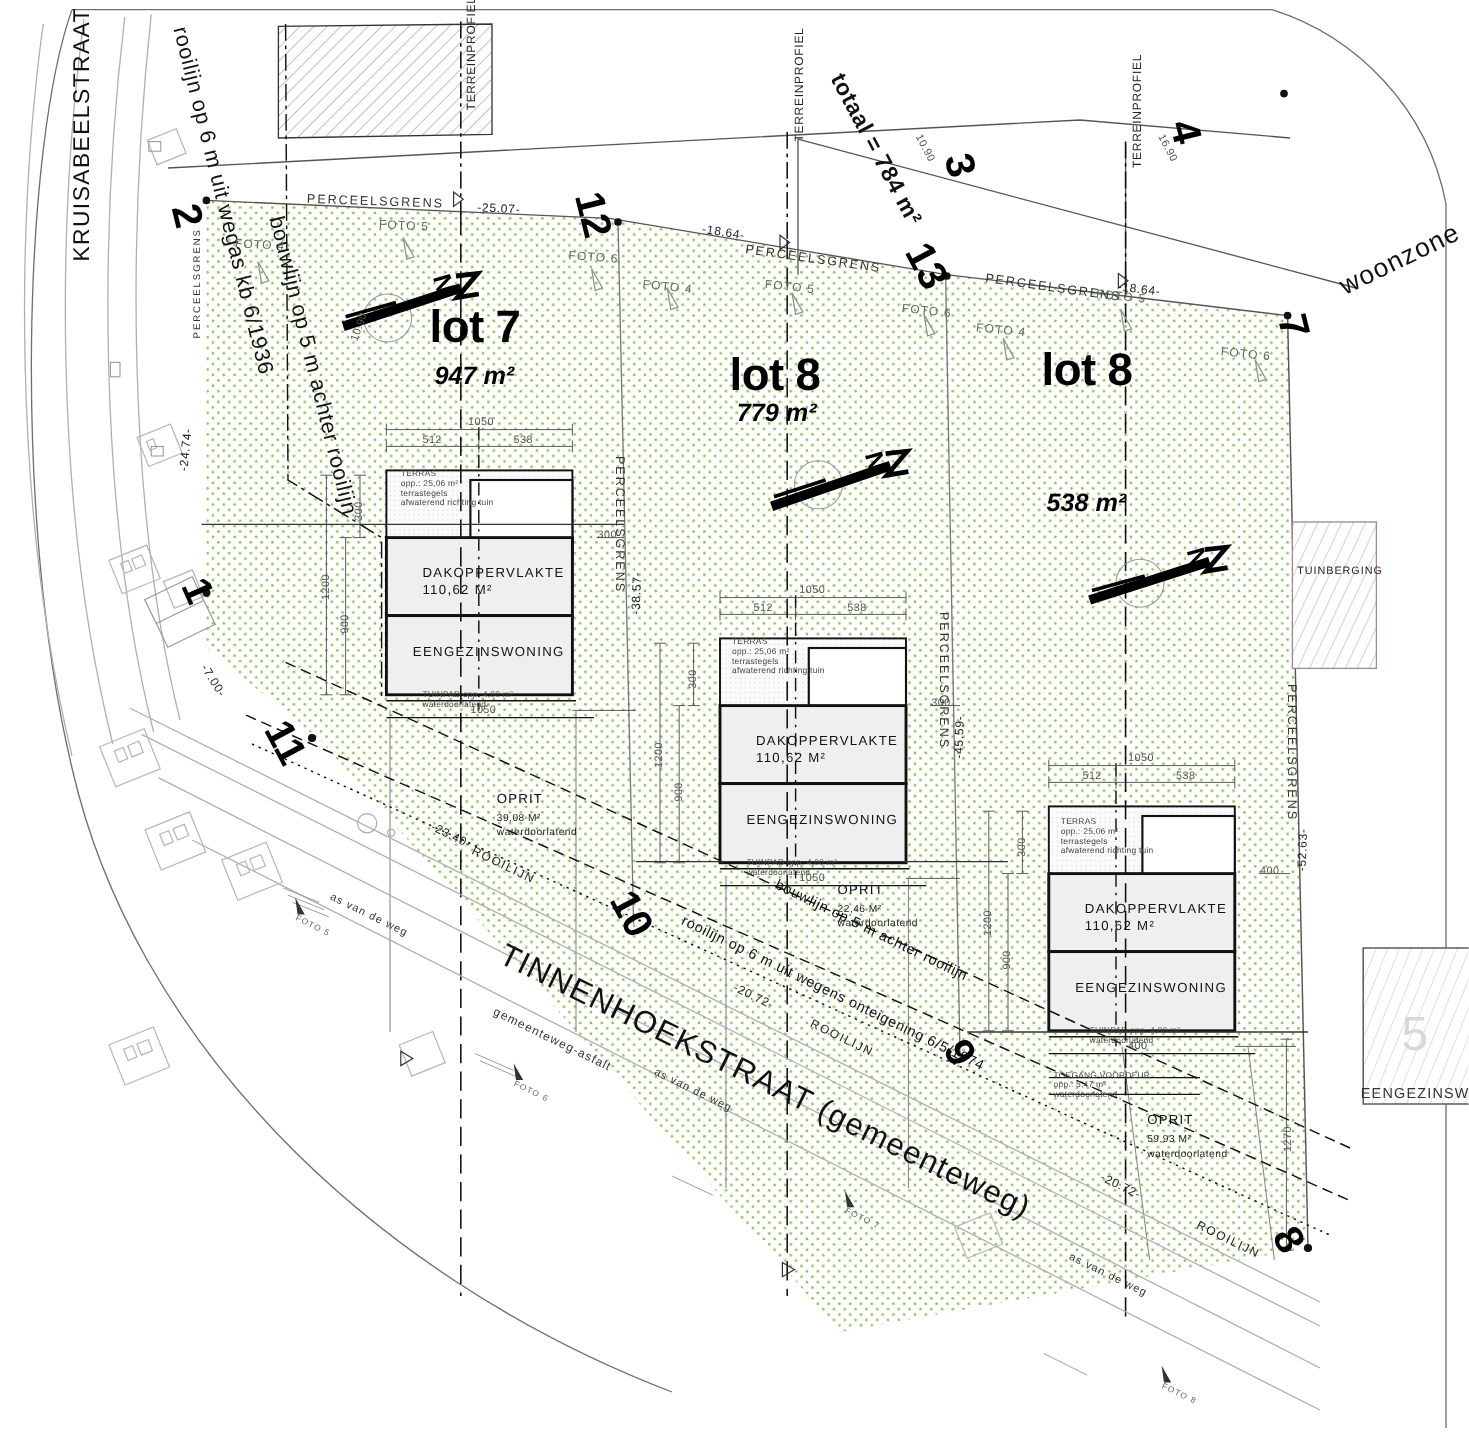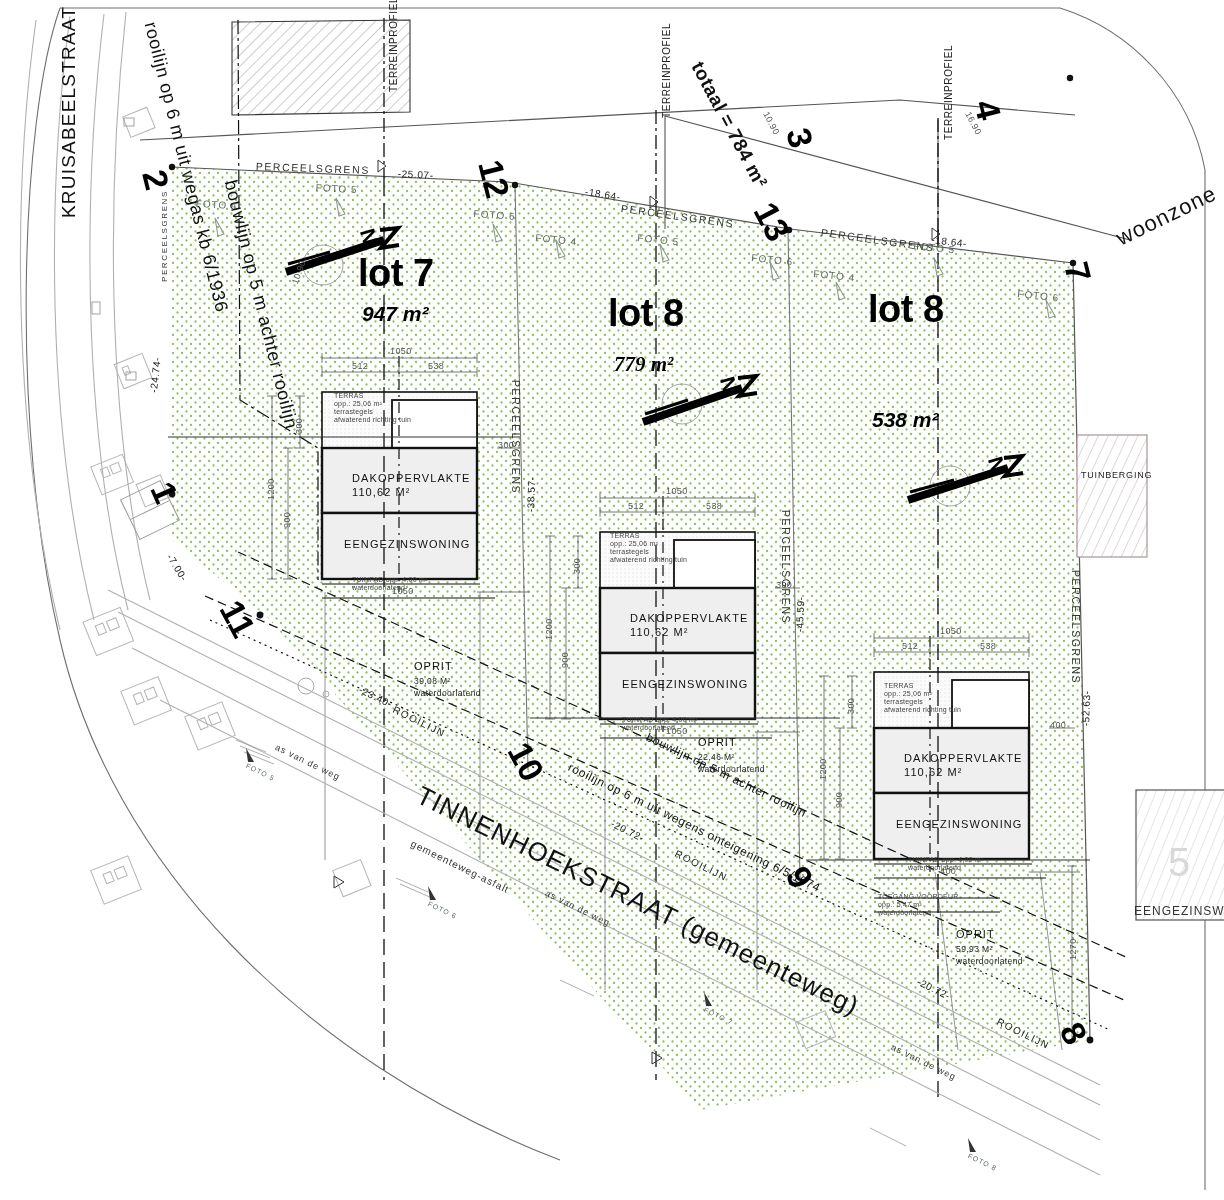--- a/index.html
+++ b/index.html
@@ -376,21 +376,21 @@
 <div class="lbl dim" style="left:390px;top:346px;">1050</div>
 <div class="lbl dim" style="left:352px;top:361px;">512</div>
 <div class="lbl dim" style="left:428px;top:361px;">538</div>
 <div class="lbl dim" style="left:266px;top:500px;transform:rotate(-90deg);">1200</div>
 <div class="lbl dim" style="left:282px;top:528px;transform:rotate(-90deg);">900</div>
 <div class="lbl dim" style="left:294px;top:434px;transform:rotate(-90deg);">300</div>
 <div class="lbl dim" style="left:498px;top:440px;">300</div>
 <div class="lbl dim" style="left:392px;top:586px;">1050</div>
 
 <div class="lbl lot-title" style="left:608px;top:292px;">lot 8</div>
-<div class="lbl lot-area" style="left:614px;top:352px;font-family:Liberation Serif, serif;">779 m²</div>
+<div class="lbl lot-area" style="left:614px;top:333px;">779 m²</div>
 
 <div class="lbl bld-label" style="left:630px;top:612px;">DAKOPPERVLAKTE</div>
 <div class="lbl bld-label" style="left:630px;top:626px;">110,62 M²</div>
 <div class="lbl bld-label" style="left:622px;top:678px;">EENGEZINSWONING</div>
 
 <div class="lbl mini2" style="left:610px;top:532px;">TERRAS</div>
 <div class="lbl mini2" style="left:610px;top:540px;">opp.: 25,06 m²</div>
 <div class="lbl mini2" style="left:610px;top:548px;">terrastegels</div>
 <div class="lbl mini2" style="left:610px;top:556px;">afwaterend richting tuin</div>
 

